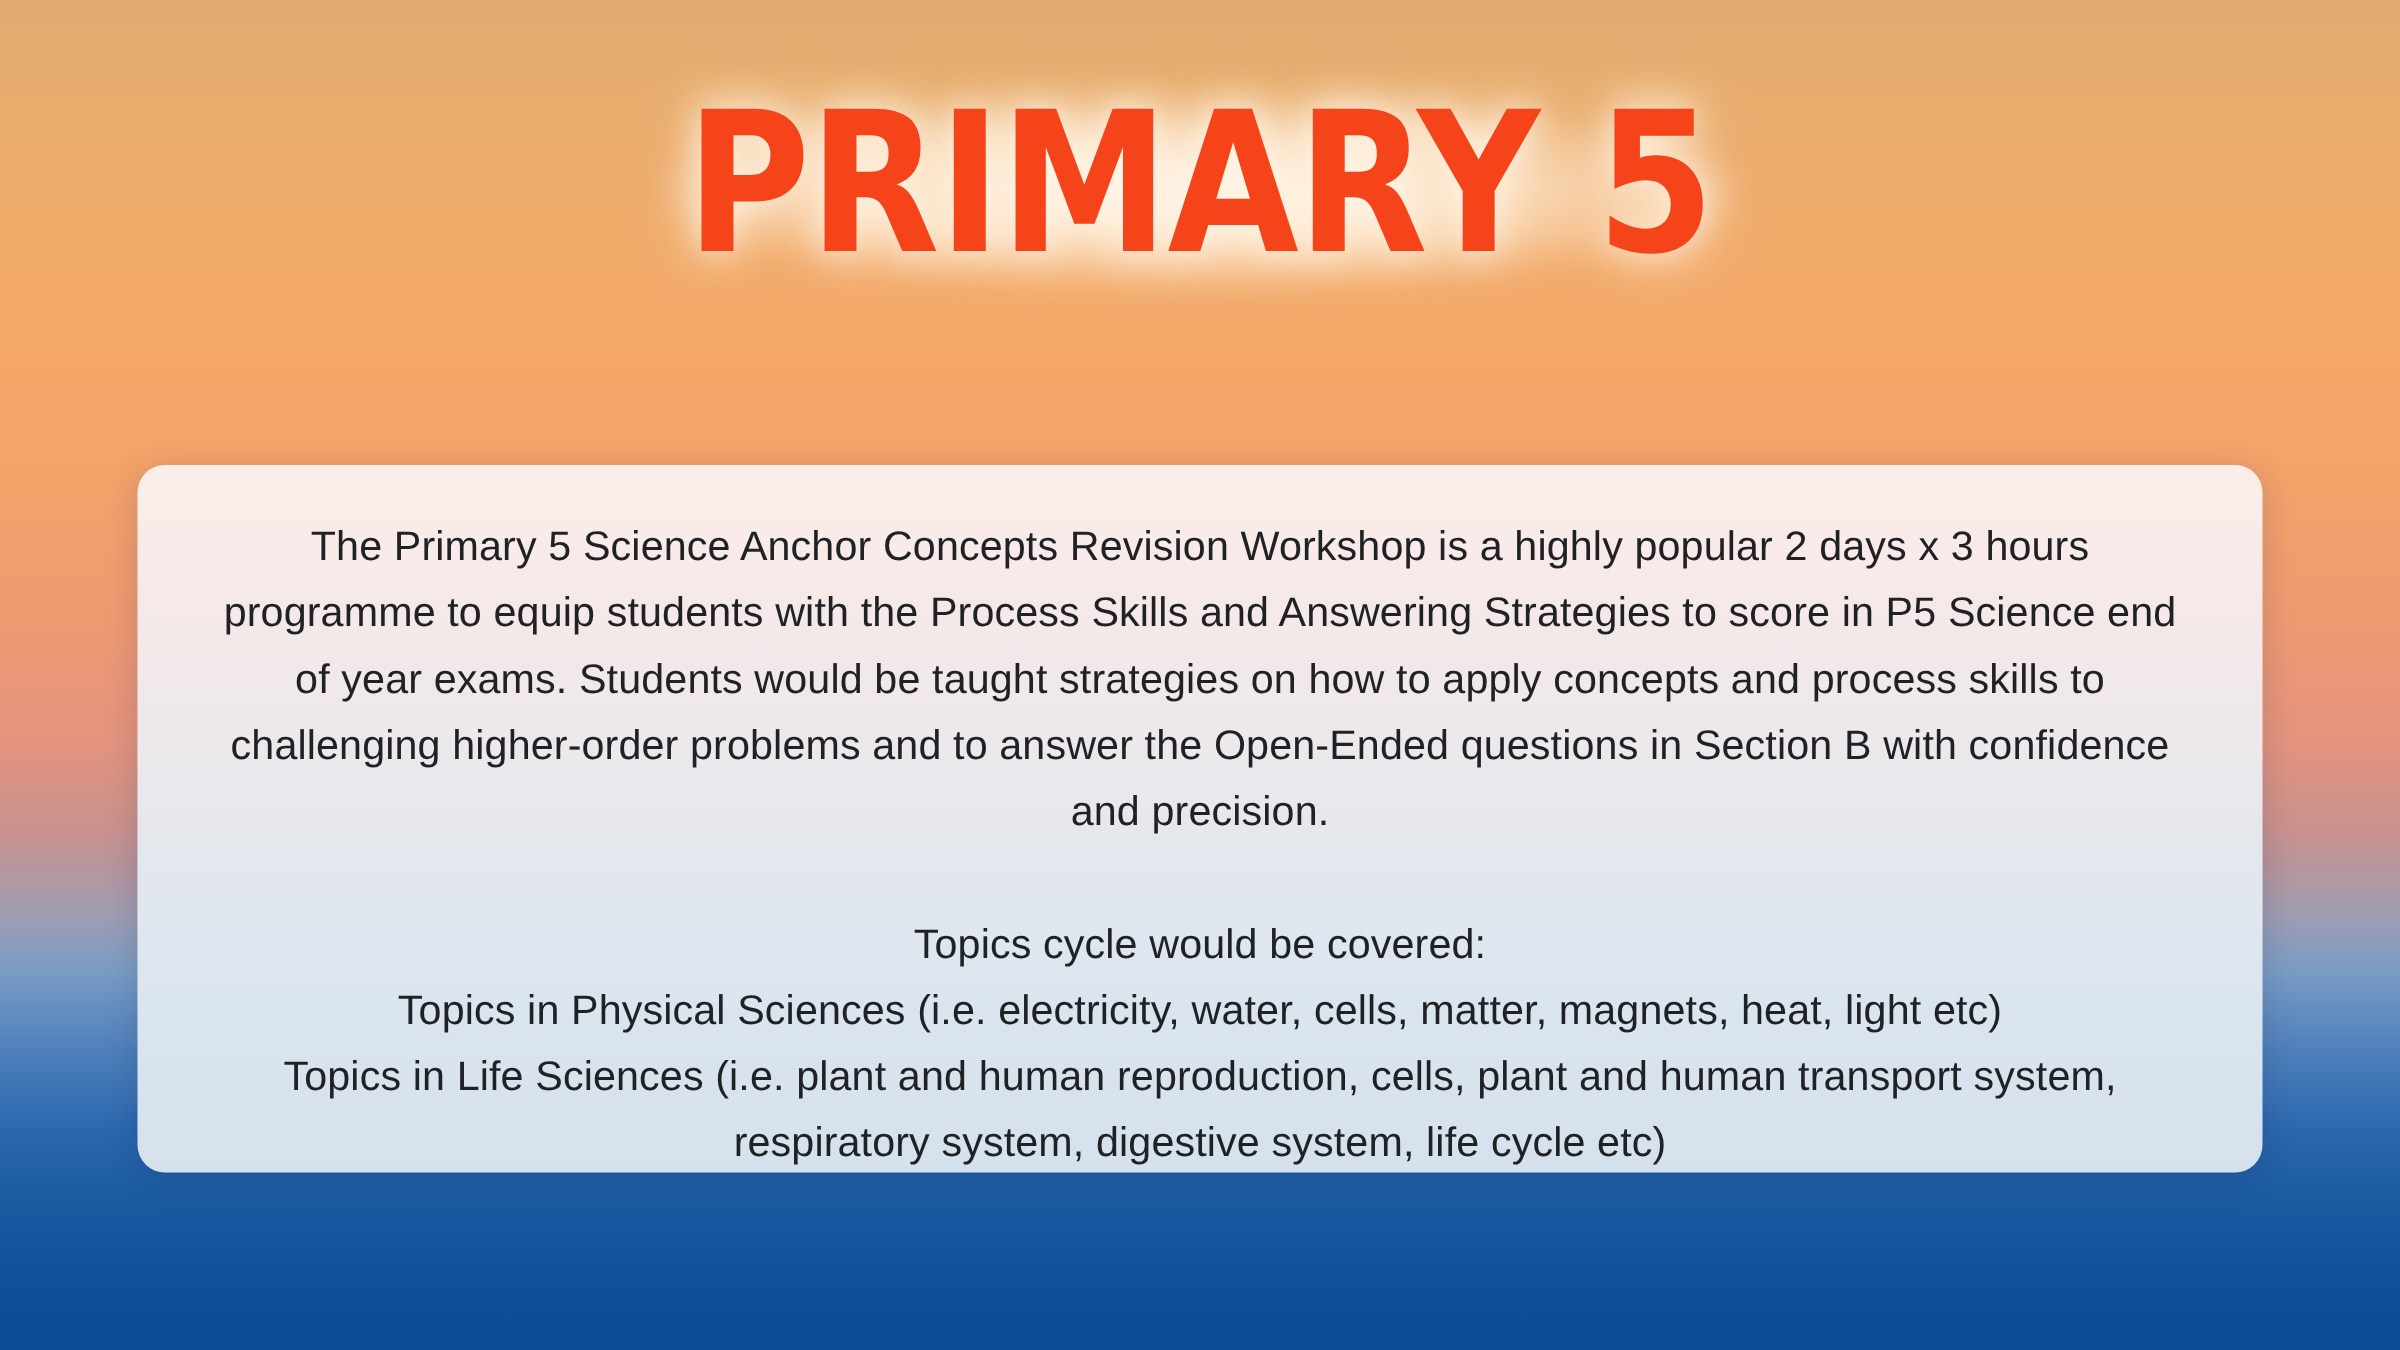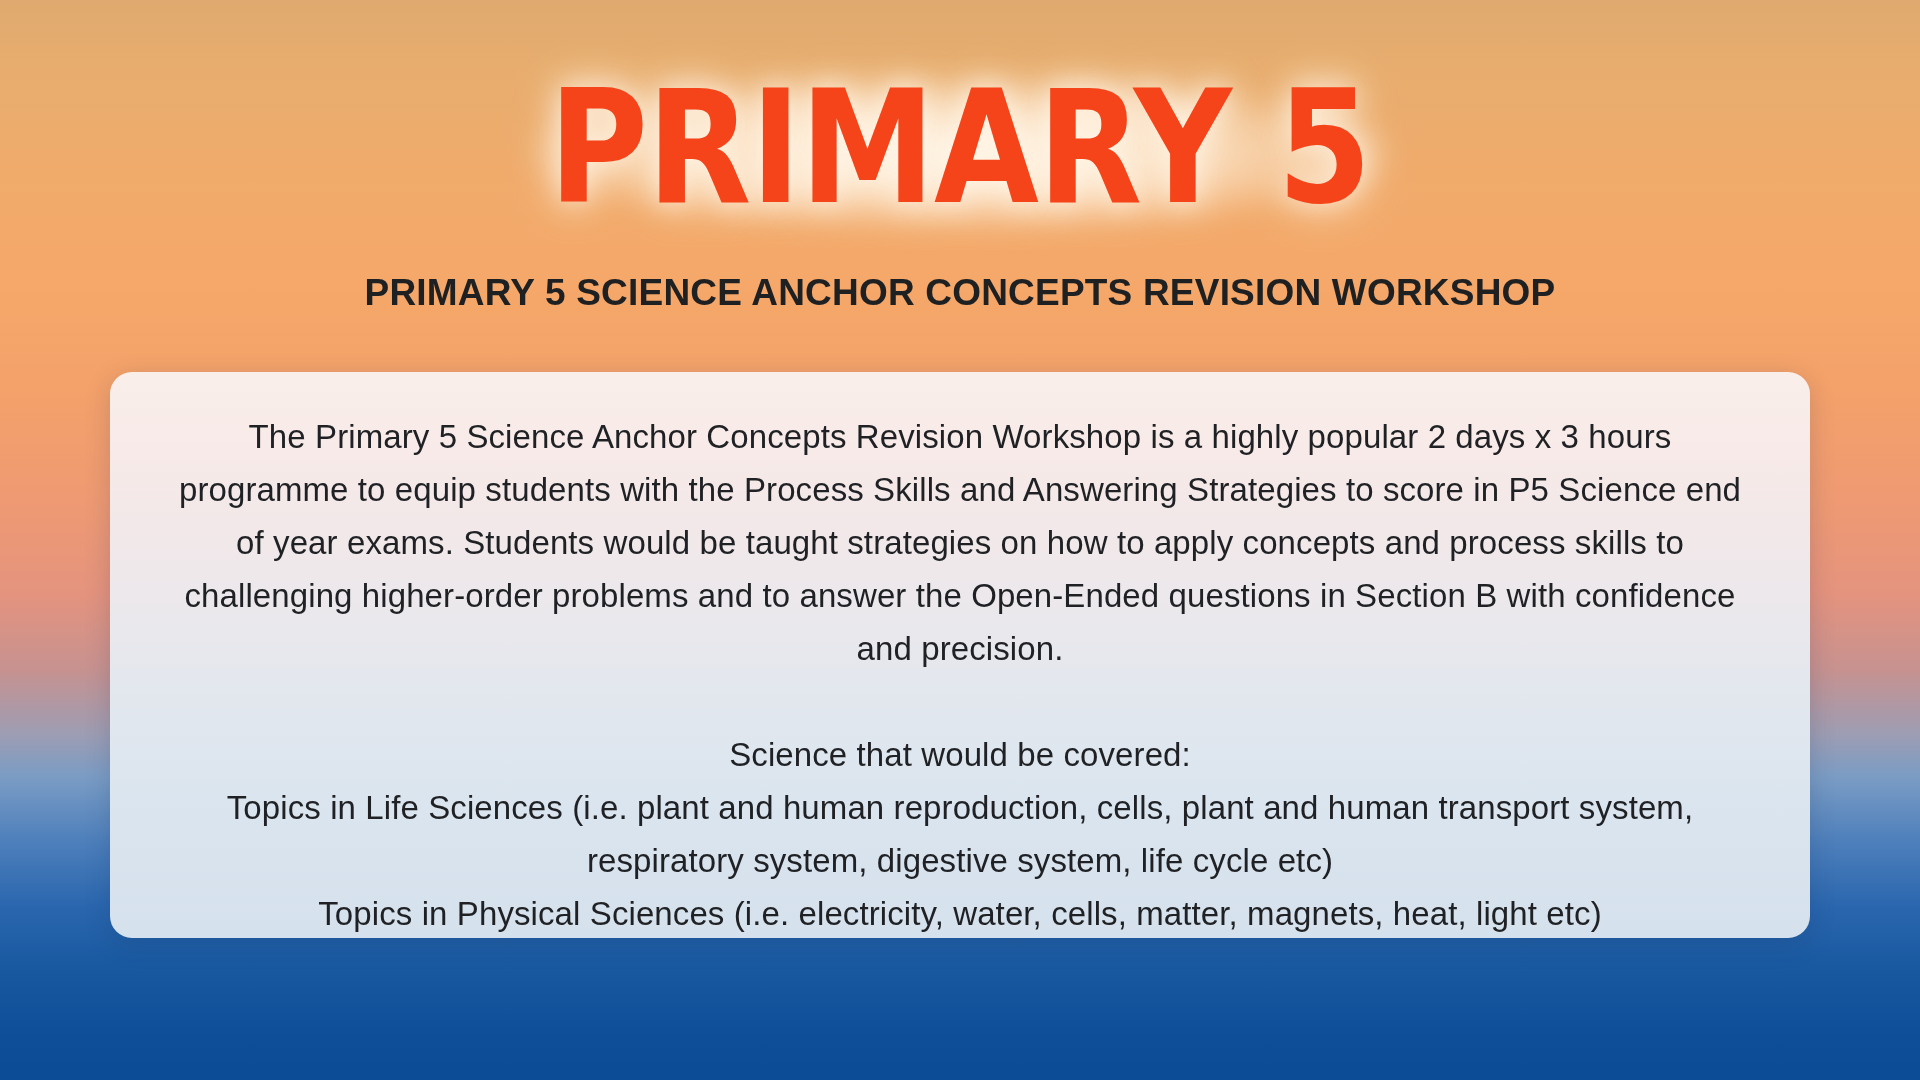--- a/index.html
+++ b/index.html
@@ -142,25 +142,24 @@
 </head>
 <body>
 
 <div id="poster">
 
   <div class="title-wrap">
     <div class="title-glow"></div>
     <div class="title">PRIMARY 5</div>
   </div>
 
-  <div class="subtitle">PRIMARY 5 SCIENCE ANCHOR CONCEPTS REVISION WORKSHOP</div>
 
   <div class="card">
     <div class="body-text">
       <p>The Primary 5 Science Anchor Concepts Revision Workshop is a highly popular 2 days x 3 hours programme to equip students with the Process Skills and Answering Strategies to score in P5 Science end of year exams. Students would be taught strategies on how to apply concepts and process skills to challenging higher-order problems and to answer the Open-Ended questions in Section B with confidence and precision.</p>
       <div class="spacer-line"></div>
-      <p class="topics-line">Science that would be covered:</p>
+      <p class="topics-line">Topics cycle would be covered:</p>
+      <p class="topics-line">Topics in Physical Sciences (i.e. electricity, water, cells, matter, magnets, heat, light etc)</p>
       <p class="topics-line">Topics in Life Sciences (i.e. plant and human reproduction, cells, plant and human transport system, respiratory system, digestive system, life cycle etc)</p>
-      <p class="topics-line">Topics in Physical Sciences (i.e. electricity, water, cells, matter, magnets, heat, light etc)</p>
     </div>
   </div>
 
 </div>
 
 </body></html>

